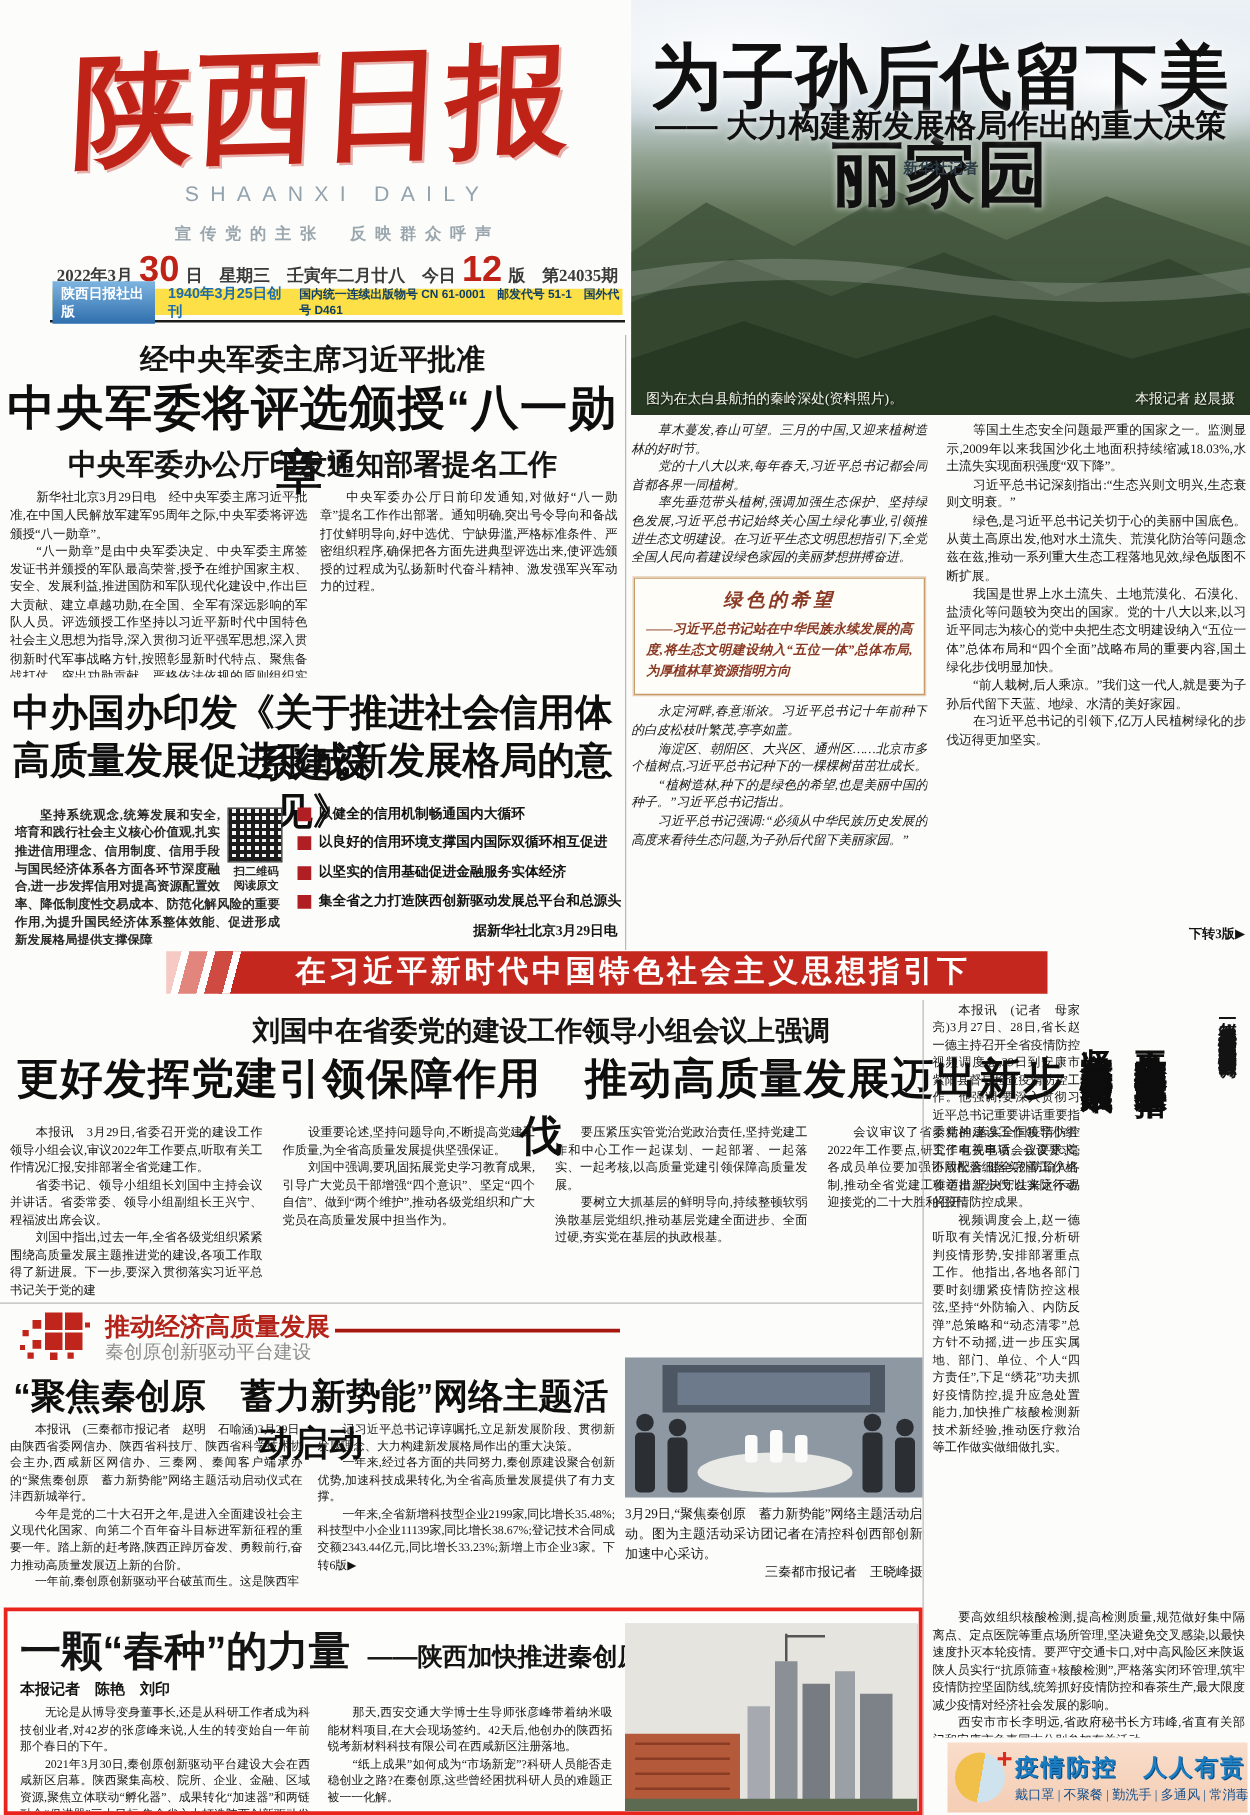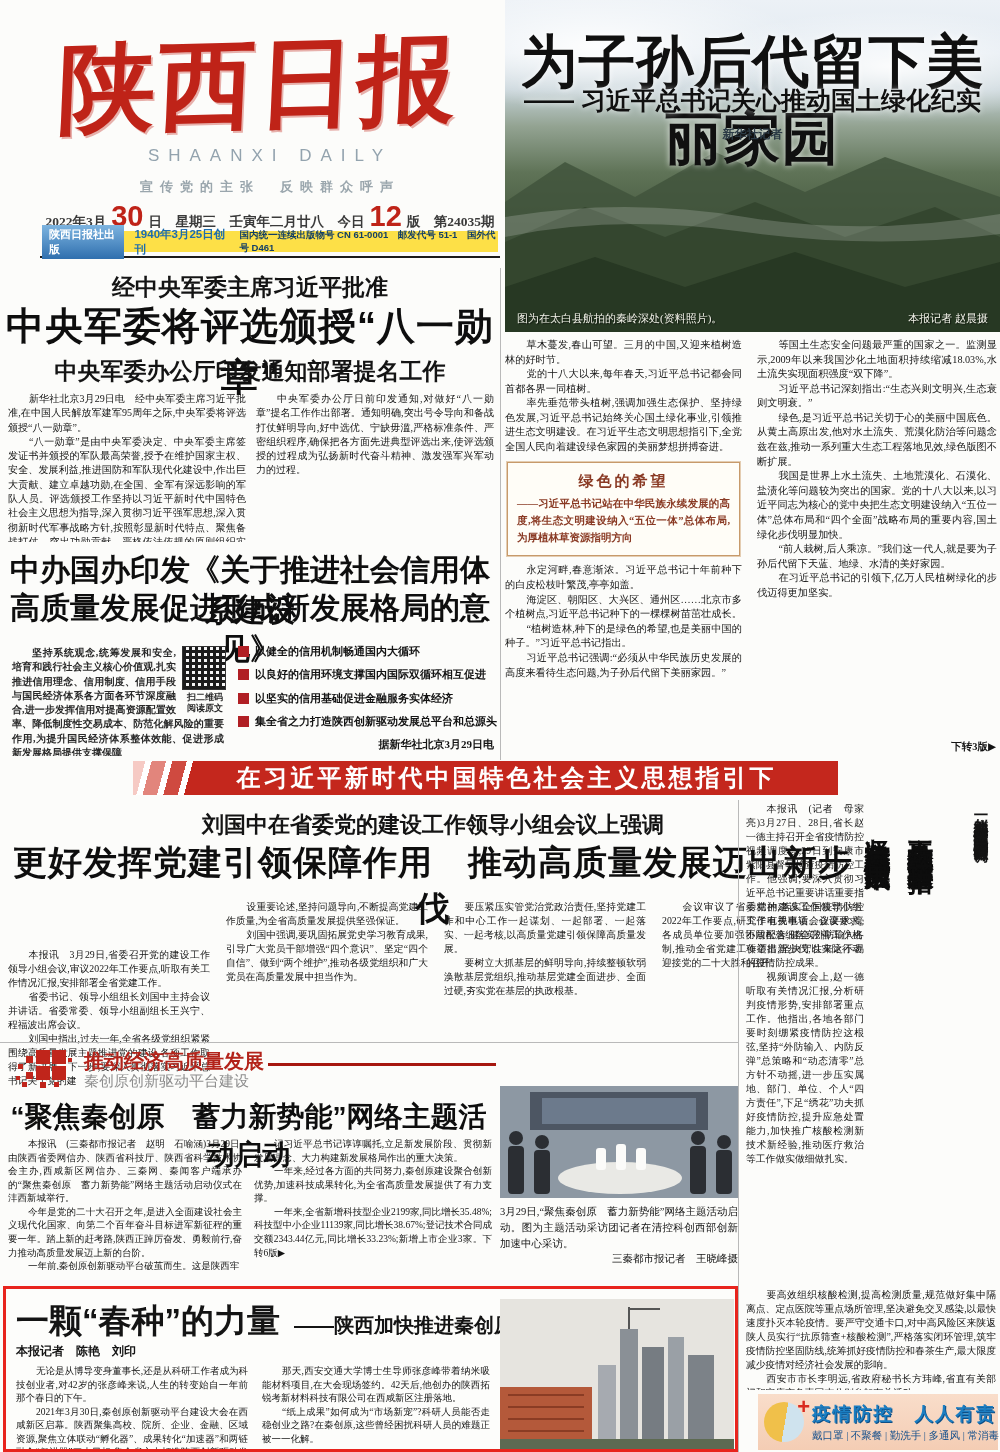--- a/index.html
+++ b/index.html
@@ -115,29 +115,29 @@
   </div>
 
   <div class="lead-photo">
     <svg width="495" height="210" viewBox="0 0 495 210">
       <path d="M0,80 L60,40 L130,75 L210,30 L300,70 L380,35 L495,75 L495,210 L0,210 Z" fill="#41543c" opacity="0.85"></path>
       <path d="M0,120 L80,85 L160,115 L250,80 L340,115 L430,85 L495,115 L495,210 L0,210 Z" fill="#33452e" opacity="0.9"></path>
       <path d="M0,165 L90,135 L180,165 L290,130 L400,165 L495,140 L495,210 L0,210 Z" fill="#273823"></path>
       <path d="M0,95 Q120,75 240,95 T495,92 L495,112 Q370,128 240,110 T0,115 Z" fill="#ffffff" opacity="0.18"></path>
     </svg>
     <div class="lead-hl hei">为子孙后代留下美丽家园</div>
-    <div class="lead-sub hei">—— 习近平总书记关心推动国土绿化纪实</div>
+    <div class="lead-sub hei">—— 大力构建新发展格局作出的重大决策</div>
     <div class="lead-by">新华社记者</div>
     <div class="lead-cap">
       <span>图为在太白县航拍的秦岭深处(资料照片)。</span>
       <span>本报记者 赵晨摄</span>
     </div>
   </div>
 
-  <div class="col" style="left:505px; top:338px; width:237px; height:420px;">
+  <div class="col" style="left:505px; top:338px; width:237px; height:420px;font-style:italic;">
     <div>
         <p>草木蔓发,春山可望。三月的中国,又迎来植树造林的好时节。</p>
         <p>党的十八大以来,每年春天,习近平总书记都会同首都各界一同植树。</p>
         <p>率先垂范带头植树,强调加强生态保护、坚持绿色发展,习近平总书记始终关心国土绿化事业,引领推进生态文明建设。在习近平生态文明思想指引下,全党全国人民向着建设绿色家园的美丽梦想拼搏奋进。</p>
       </div>
     <div class="greenbox">
       <div class="gb-title">绿色的希望</div>
       <div class="gb-body">——习近平总书记站在中华民族永续发展的高度,将生态文明建设纳入“五位一体”总体布局,为厚植林草资源指明方向</div>
     </div>
     <div>
@@ -199,21 +199,21 @@
         <span class="b-sq"></span>
         <span>集全省之力打造陕西创新驱动发展总平台和总源头</span>
       </div>
     <div class="b-src">据新华社北京3月29日电</div>
   </div>
 
   <div class="banner">在习近平新时代中国特色社会主义思想指引下</div>
 
   <div class="kicker hei" style="left:0; top:810px; width:866px; font-size:22px;">刘国中在省委党的建设工作领导小组会议上强调</div>
   <div class="big-hl hei" style="left:0; top:840px; width:866px; font-size:34px; letter-spacing:1px;">更好发挥党建引领保障作用　推动高质量发展迈出新步伐</div>
-  <div class="col" style="left:8px;   top:948px; width:202px; height:138px; font-size:9.8px;">
+  <div class="col" style="left:8px;   top:900px; width:202px; height:138px; font-size:9.8px;">
       <p>本报讯　3月29日,省委召开党的建设工作领导小组会议,审议2022年工作要点,听取有关工作情况汇报,安排部署全省党建工作。</p>
       <p>省委书记、领导小组组长刘国中主持会议并讲话。省委常委、领导小组副组长王兴宁、程福波出席会议。</p>
       <p>刘国中指出,过去一年,全省各级党组织紧紧围绕高质量发展主题推进党的建设,各项工作取得了新进展。下一步,要深入贯彻落实习近平总书记关于党的建</p>
     </div>
   <div class="col" style="left:226px; top:900px; width:202px; height:138px; font-size:9.8px;">
       <p>设重要论述,坚持问题导向,不断提高党建工作质量,为全省高质量发展提供坚强保证。</p>
       <p>刘国中强调,要巩固拓展党史学习教育成果,引导广大党员干部增强“四个意识”、坚定“四个自信”、做到“两个维护”,推动各级党组织和广大党员在高质量发展中担当作为。</p>
     </div>
   <div class="col" style="left:444px; top:900px; width:202px; height:138px; font-size:9.8px;">
       <p>要压紧压实管党治党政治责任,坚持党建工作和中心工作一起谋划、一起部署、一起落实、一起考核,以高质量党建引领保障高质量发展。</p>

